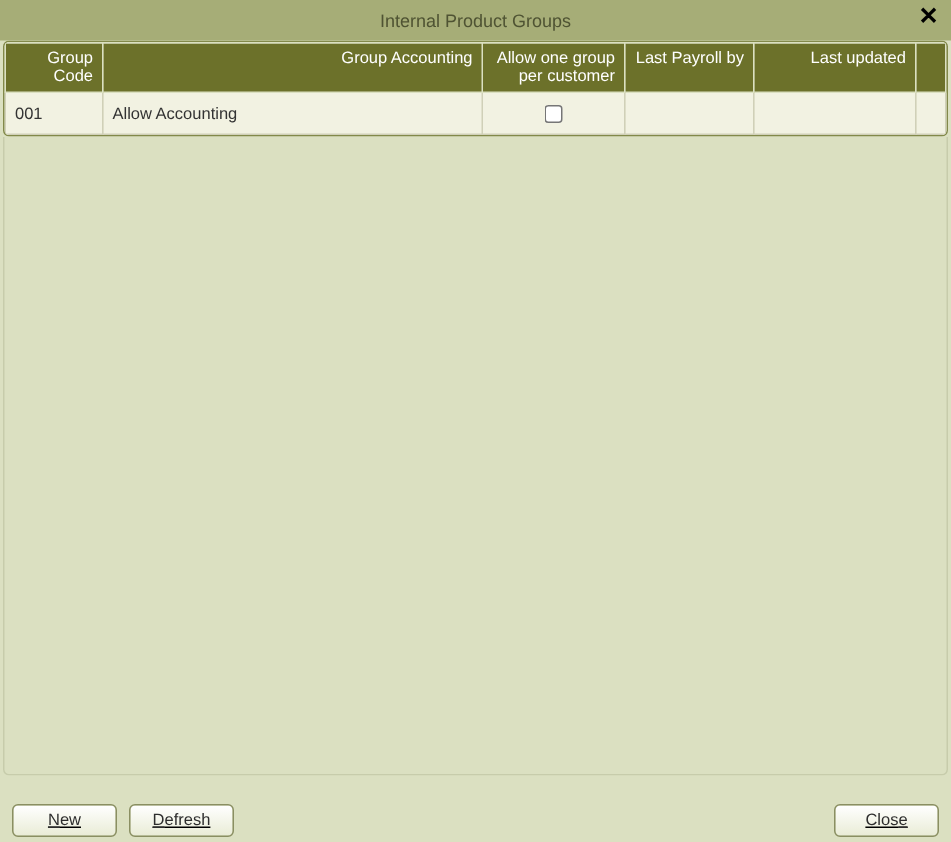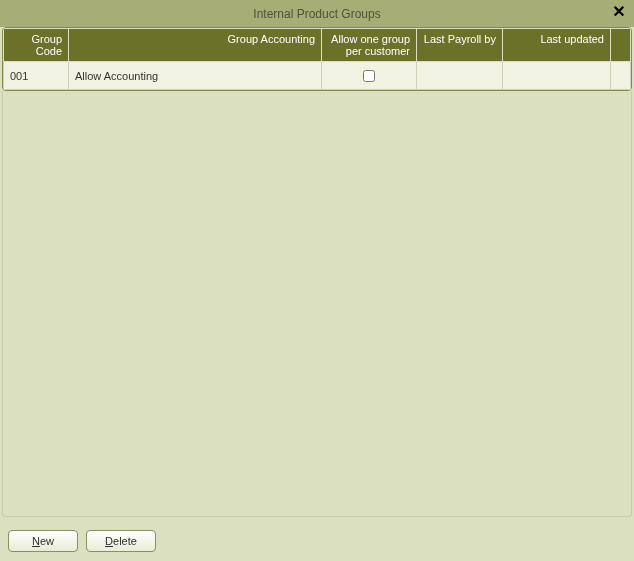--- a/index.html
+++ b/index.html
@@ -79,22 +79,23 @@
     height: 426px;
     border: 1px solid #c7ccab;
     border-top: none;
     border-radius: 0 0 4px 4px;
   }
   .button-bar {
     height: 34px;
     background: #dbe0c1;
     padding: 6px 8px 0 8px;
     display: flex;
-    align-items: flex-start;
+    align-items: flex-end;
     gap: 8px;
+    text-decoration: underline;
   }
   .button-bar .spacer { flex: 1; }
   button.win {
     min-width: 70px;
     height: 22px;
     border: 1px solid #8a8f62;
     border-radius: 4px;
     background: linear-gradient(#ffffff, #e9ecd6);
     color: #2d2d2d;
     font-size: 11px;
@@ -148,15 +149,16 @@
           <td></td>
         </tr>
       </tbody>
     </table>
   </div>
   <div class="grid-body-fill"></div>
 </div>
 
 <div class="button-bar">
   <button class="win"><span></span><span class="ul">N</span><span>ew</span></button>
-  <button class="win"><span></span><span class="ul">D</span><span>elete</span></button>
+  <button class="win"><span></span><span class="ul">D</span><span>efresh</span></button>
   <div class="spacer"></div>
+  <button class="win"><span>Clos</span><span class="ul">e</span><span></span></button>
 </div>
 
 </body></html>

